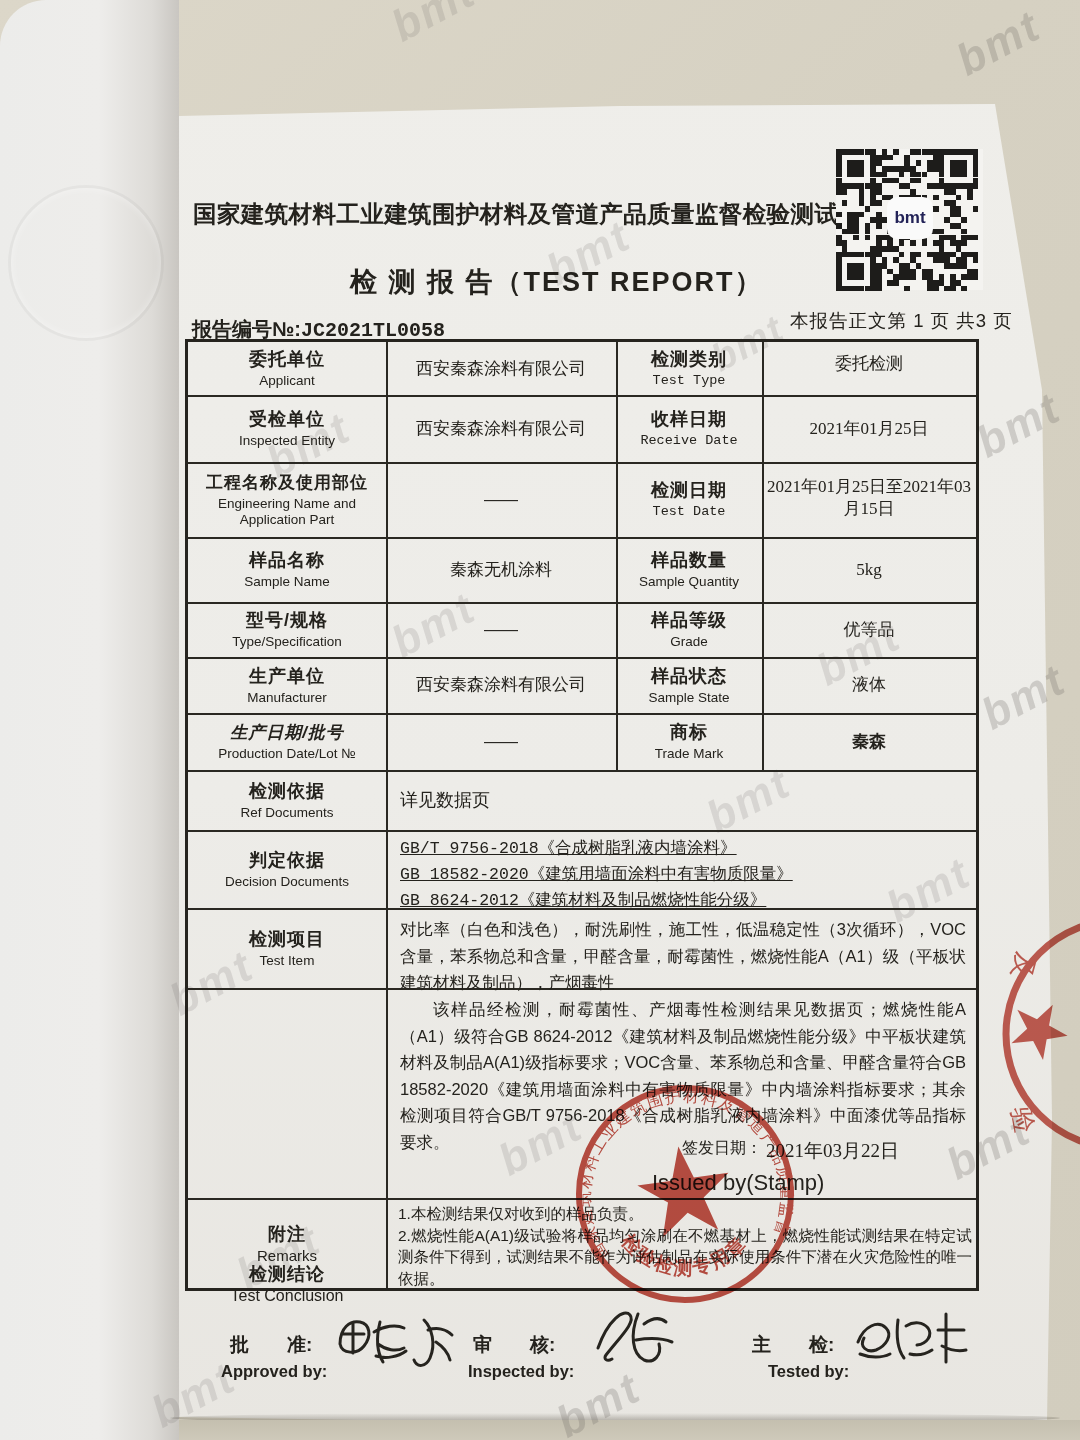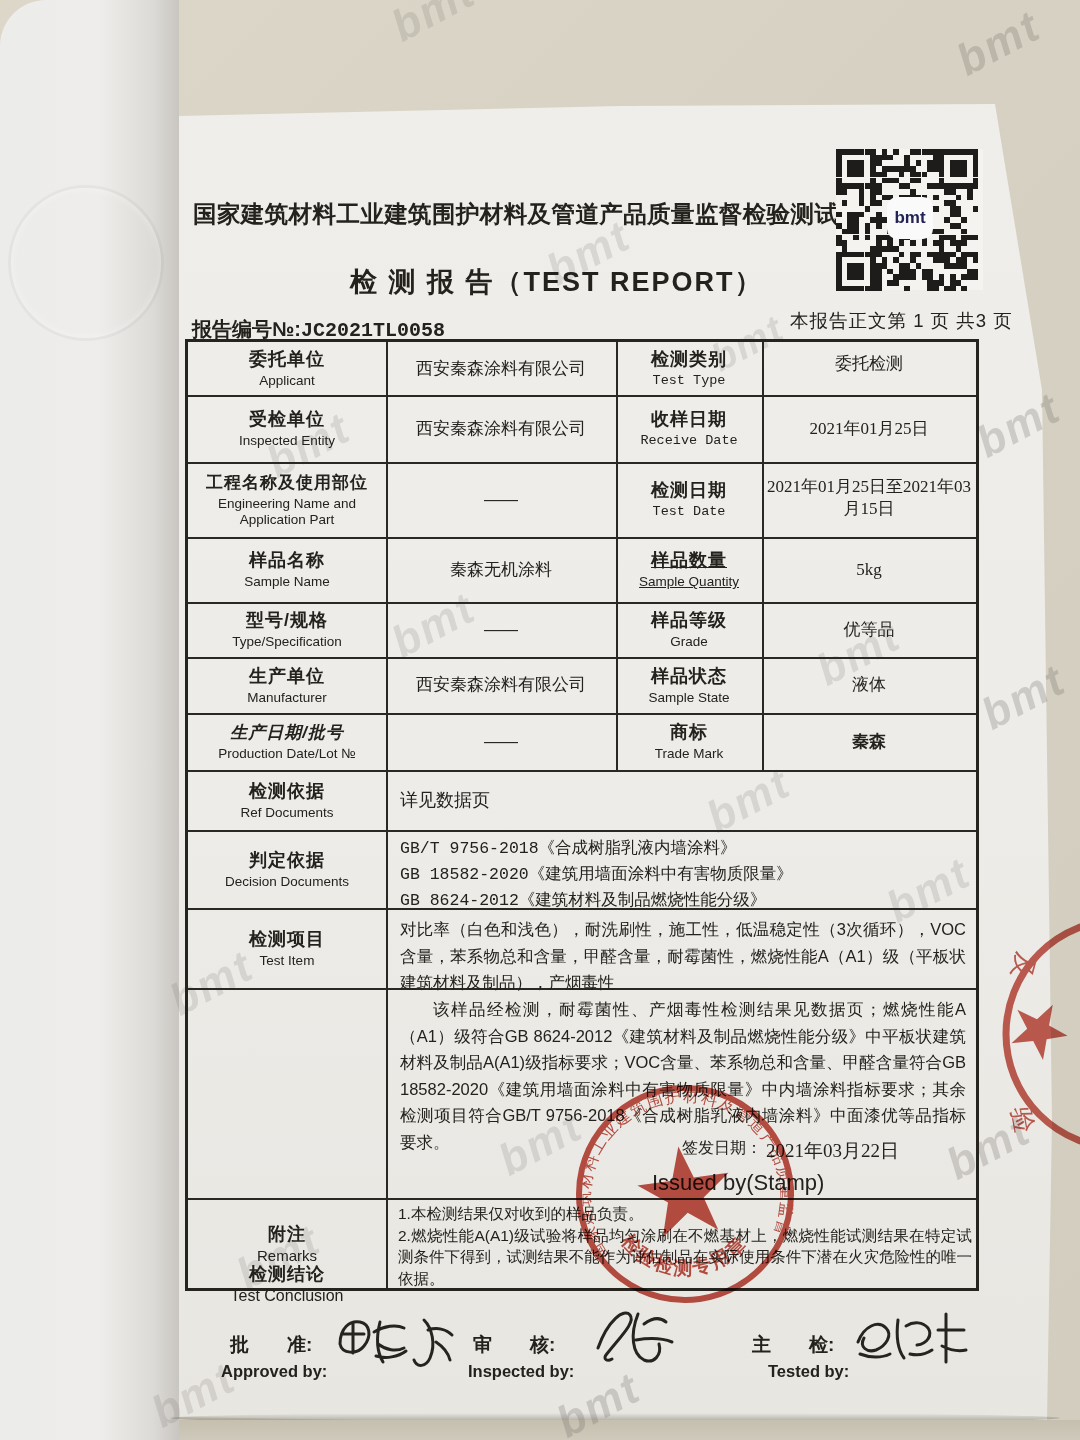--- a/index.html
+++ b/index.html
@@ -64,21 +64,21 @@
   .hl{background:#2a2822;height:2px;left:188px;width:788px;}
   .vl{background:#2a2822;width:2px;top:342px;}
   
   .cell{position:absolute;display:flex;flex-direction:column;align-items:center;justify-content:center;text-align:center;}
   .lcn{font-size:18px;font-weight:700;letter-spacing:1px;line-height:23px;}
   .len{font-size:13.5px;line-height:16px;margin-top:2px;}
   .val{font-size:17px;line-height:22px;}
   .mono{font-family:"Liberation Mono","DejaVu Sans Mono",monospace;}
   .serif{font-family:"Liberation Serif","DejaVu Serif",serif;}
   .para{position:absolute;font-size:16.5px;line-height:26.5px;text-align:justify;}
-  .gbline{font-family:"Liberation Mono","DejaVu Sans Mono",monospace;font-size:16.5px;line-height:26px;white-space:nowrap;}
+  .gbline{font-family:"Liberation Mono","DejaVu Sans Mono",monospace;font-size:16.5px;line-height:26px;white-space:nowrap;text-decoration:underline;}
   
   .stamp{left:563px;top:1072px;width:244px;height:244px;mix-blend-mode:multiply;opacity:0.85;transform:rotate(-8deg);}
   .edge-seal{left:968px;top:903px;width:112px;height:262px;mix-blend-mode:multiply;opacity:0.78;}
   
   .sig-cn{position:absolute;font-size:19px;font-weight:700;white-space:nowrap;}
   .sig-en{position:absolute;font-size:16.5px;font-weight:700;white-space:nowrap;}
   .sigsvg{position:absolute;}
   .issue-label{position:absolute;font-size:16px;white-space:nowrap;margin-left:24px;}
   .issue-date{position:absolute;font-size:19px;white-space:nowrap;}
   .issue-en{position:absolute;font-size:22px;white-space:nowrap;}
@@ -511,21 +511,21 @@
   <div class="val serif" style="width:205px;">2021年01月25日至2021年03月15日</div>
 </div>
 
 <div class="cell" style="left:188px;top:537px;width:198px;height:65px;">
   <div class="lcn">样品名称</div>
   <div class="len">Sample Name</div>
 </div>
 <div class="cell" style="left:386px;top:537px;width:230px;height:65px;">
   <div class="val">秦森无机涂料</div>
 </div>
-<div class="cell" style="left:616px;top:537px;width:146px;height:65px;text-decoration:underline;">
+<div class="cell" style="left:616px;top:537px;width:146px;height:65px;">
   <div class="lcn">样品数量</div>
   <div class="len">Sample Quantity</div>
 </div>
 <div class="cell" style="left:762px;top:537px;width:214px;height:65px;">
   <div class="val serif">5kg</div>
 </div>
 
 <div class="cell" style="left:188px;top:602px;width:198px;height:55px;">
   <div class="lcn">型号/规格</div>
   <div class="len">Type/Specification</div>

